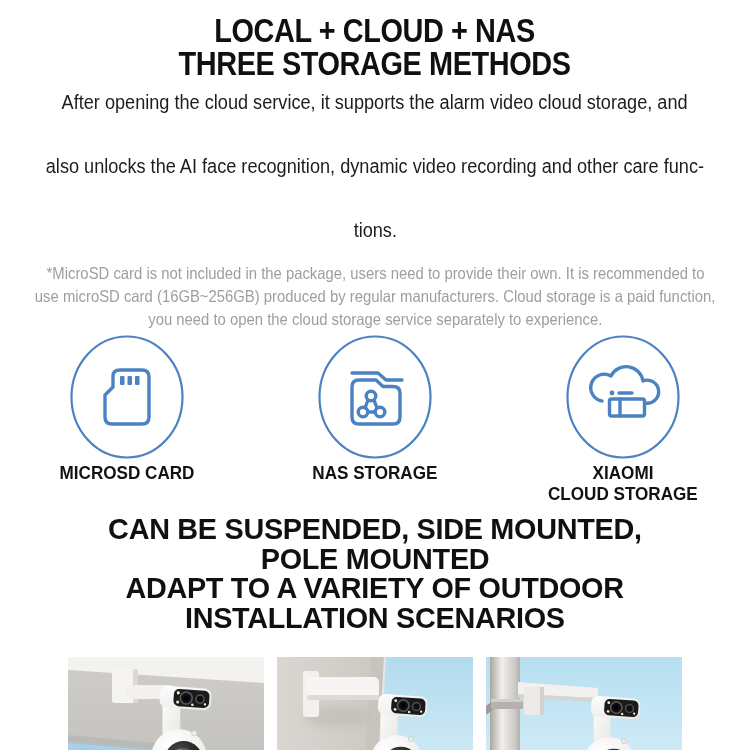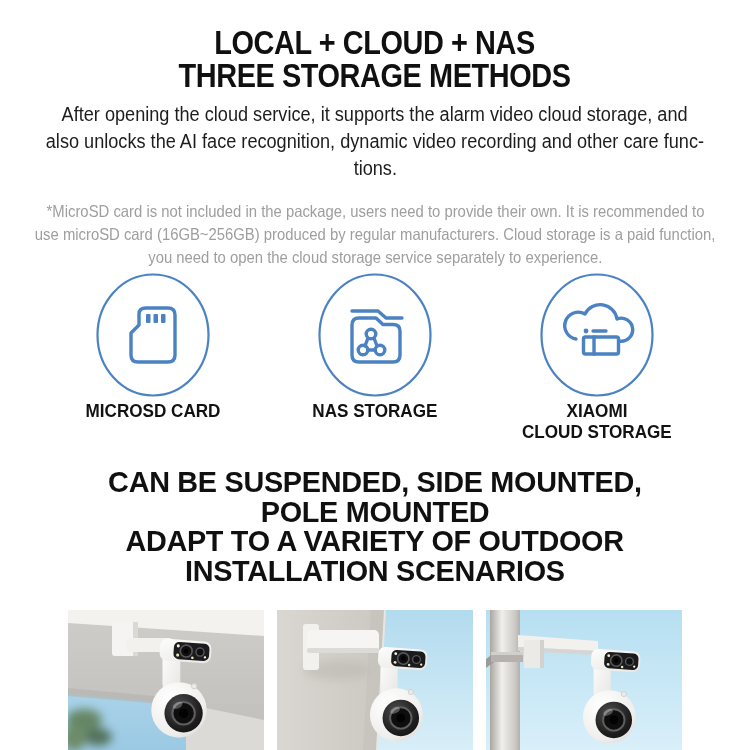--- a/index.html
+++ b/index.html
@@ -7,50 +7,50 @@
   .page {
     position: relative;
     width: 750px; height: 750px;
     background: #ffffff;
     overflow: hidden;
     font-family: "Liberation Sans", "DejaVu Sans", sans-serif;
   }
   .stack { display:flex; flex-direction:column; align-items:center; }
   .cline { white-space:nowrap; transform: scaleX(var(--sx,1)); transform-origin:50% 50%; }
 
-  .h1-block { padding-top:26px; }
+  .h1-block { padding-top:14px; }
   .h1-block .cline {
     --sx:0.85;
     font-size:34px; line-height:33px; font-weight:800;
     letter-spacing:-0.5px; color:#101010;
   }
-  .desc-block { margin-top:9px; }
+  .desc-block { margin-top:9px;gap:37px; }
   .desc-block .cline {
     --sx:0.93;
     font-size:19.5px; line-height:27px; font-weight:400; color:#1d1d1d;
   }
   .disc-block { margin-top:18px; }
   .disc-block .cline {
     --sx:0.90;
     font-size:16.5px; line-height:23px; color:#9e9e9e;
   }
 
   .methods-row {
     margin-top:4px;
-    display:flex; justify-content:center; gap:72px;
+    display:flex; justify-content:center; gap:98px;
   }
   .method { width:150px; display:flex; flex-direction:column; align-items:center; }
   .method-badge { display:block; }
   .method-label { margin-top:4px; display:flex; flex-direction:column; align-items:center; }
   .method-label .cline {
     --sx:0.95;
     font-size:18px; line-height:21px; font-weight:800; color:#121212;
   }
 
-  .h2-block { margin-top:24px; }
+  .h2-block { margin-top:9px; }
   .h2-block .cline {
     --sx:0.96;
     font-size:30px; line-height:29.5px; font-weight:800;
     letter-spacing:-0.3px; color:#101010;
   }
 
   .photos-row {
     margin-top:25px;
     display:flex; justify-content:center; gap:13px;
   }

